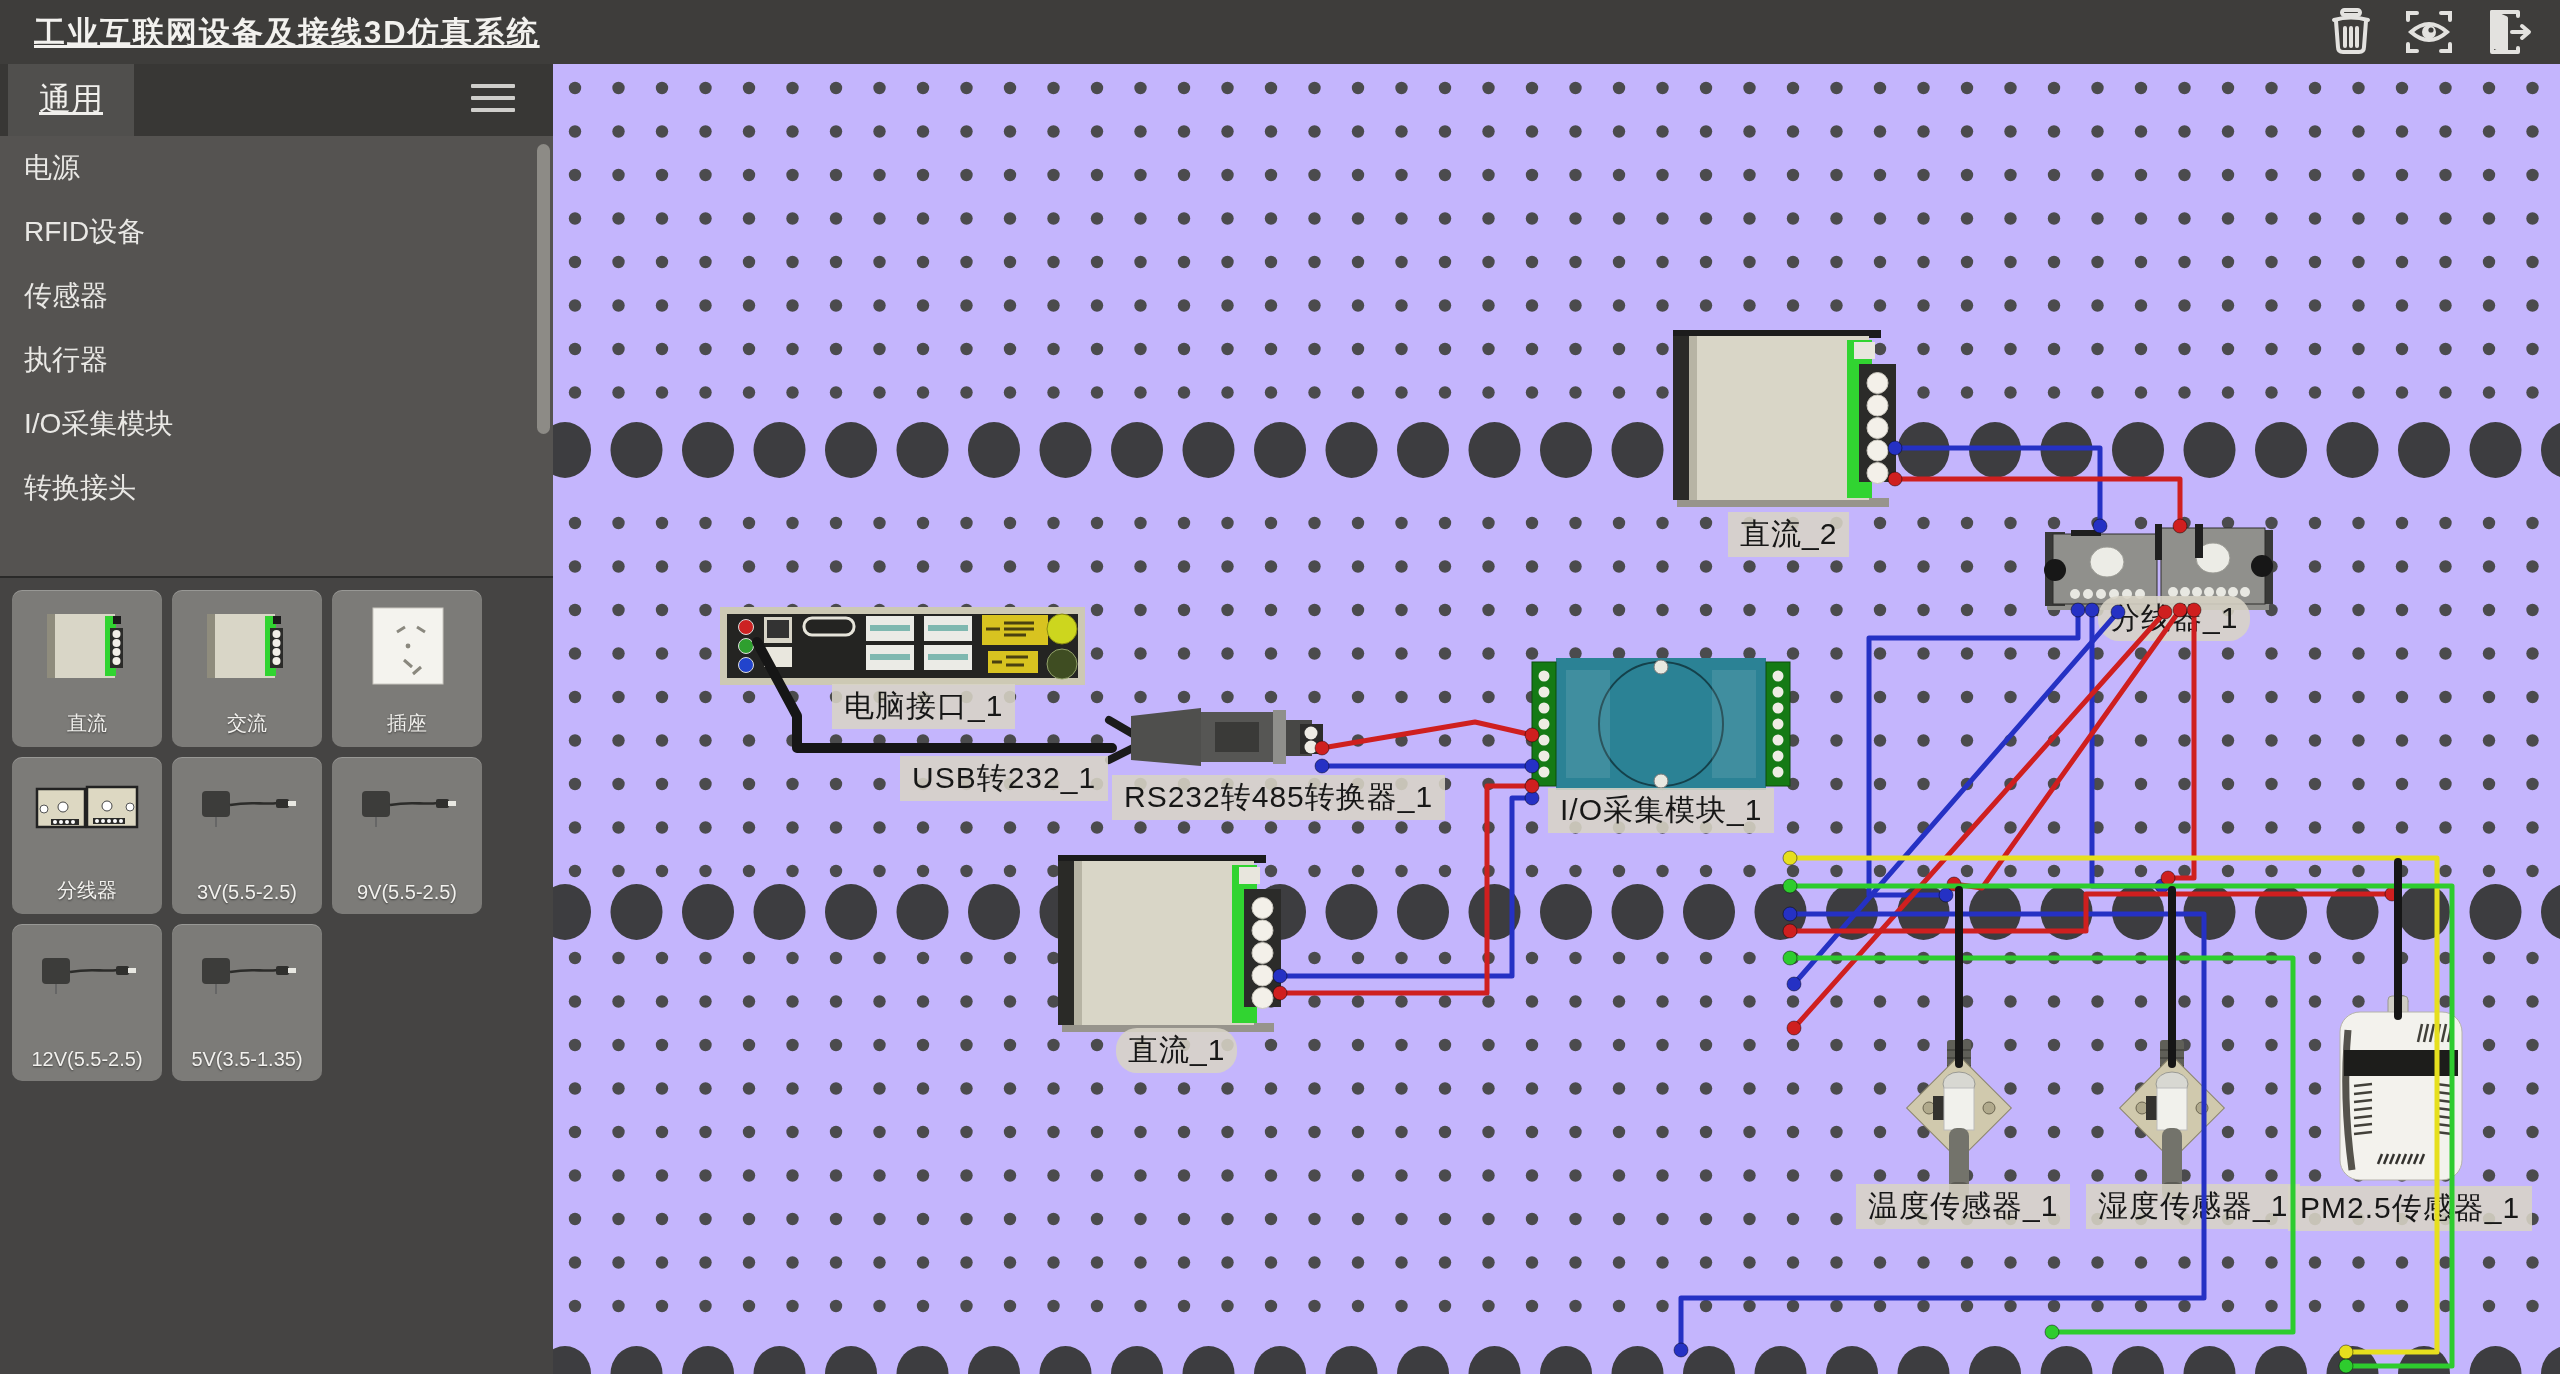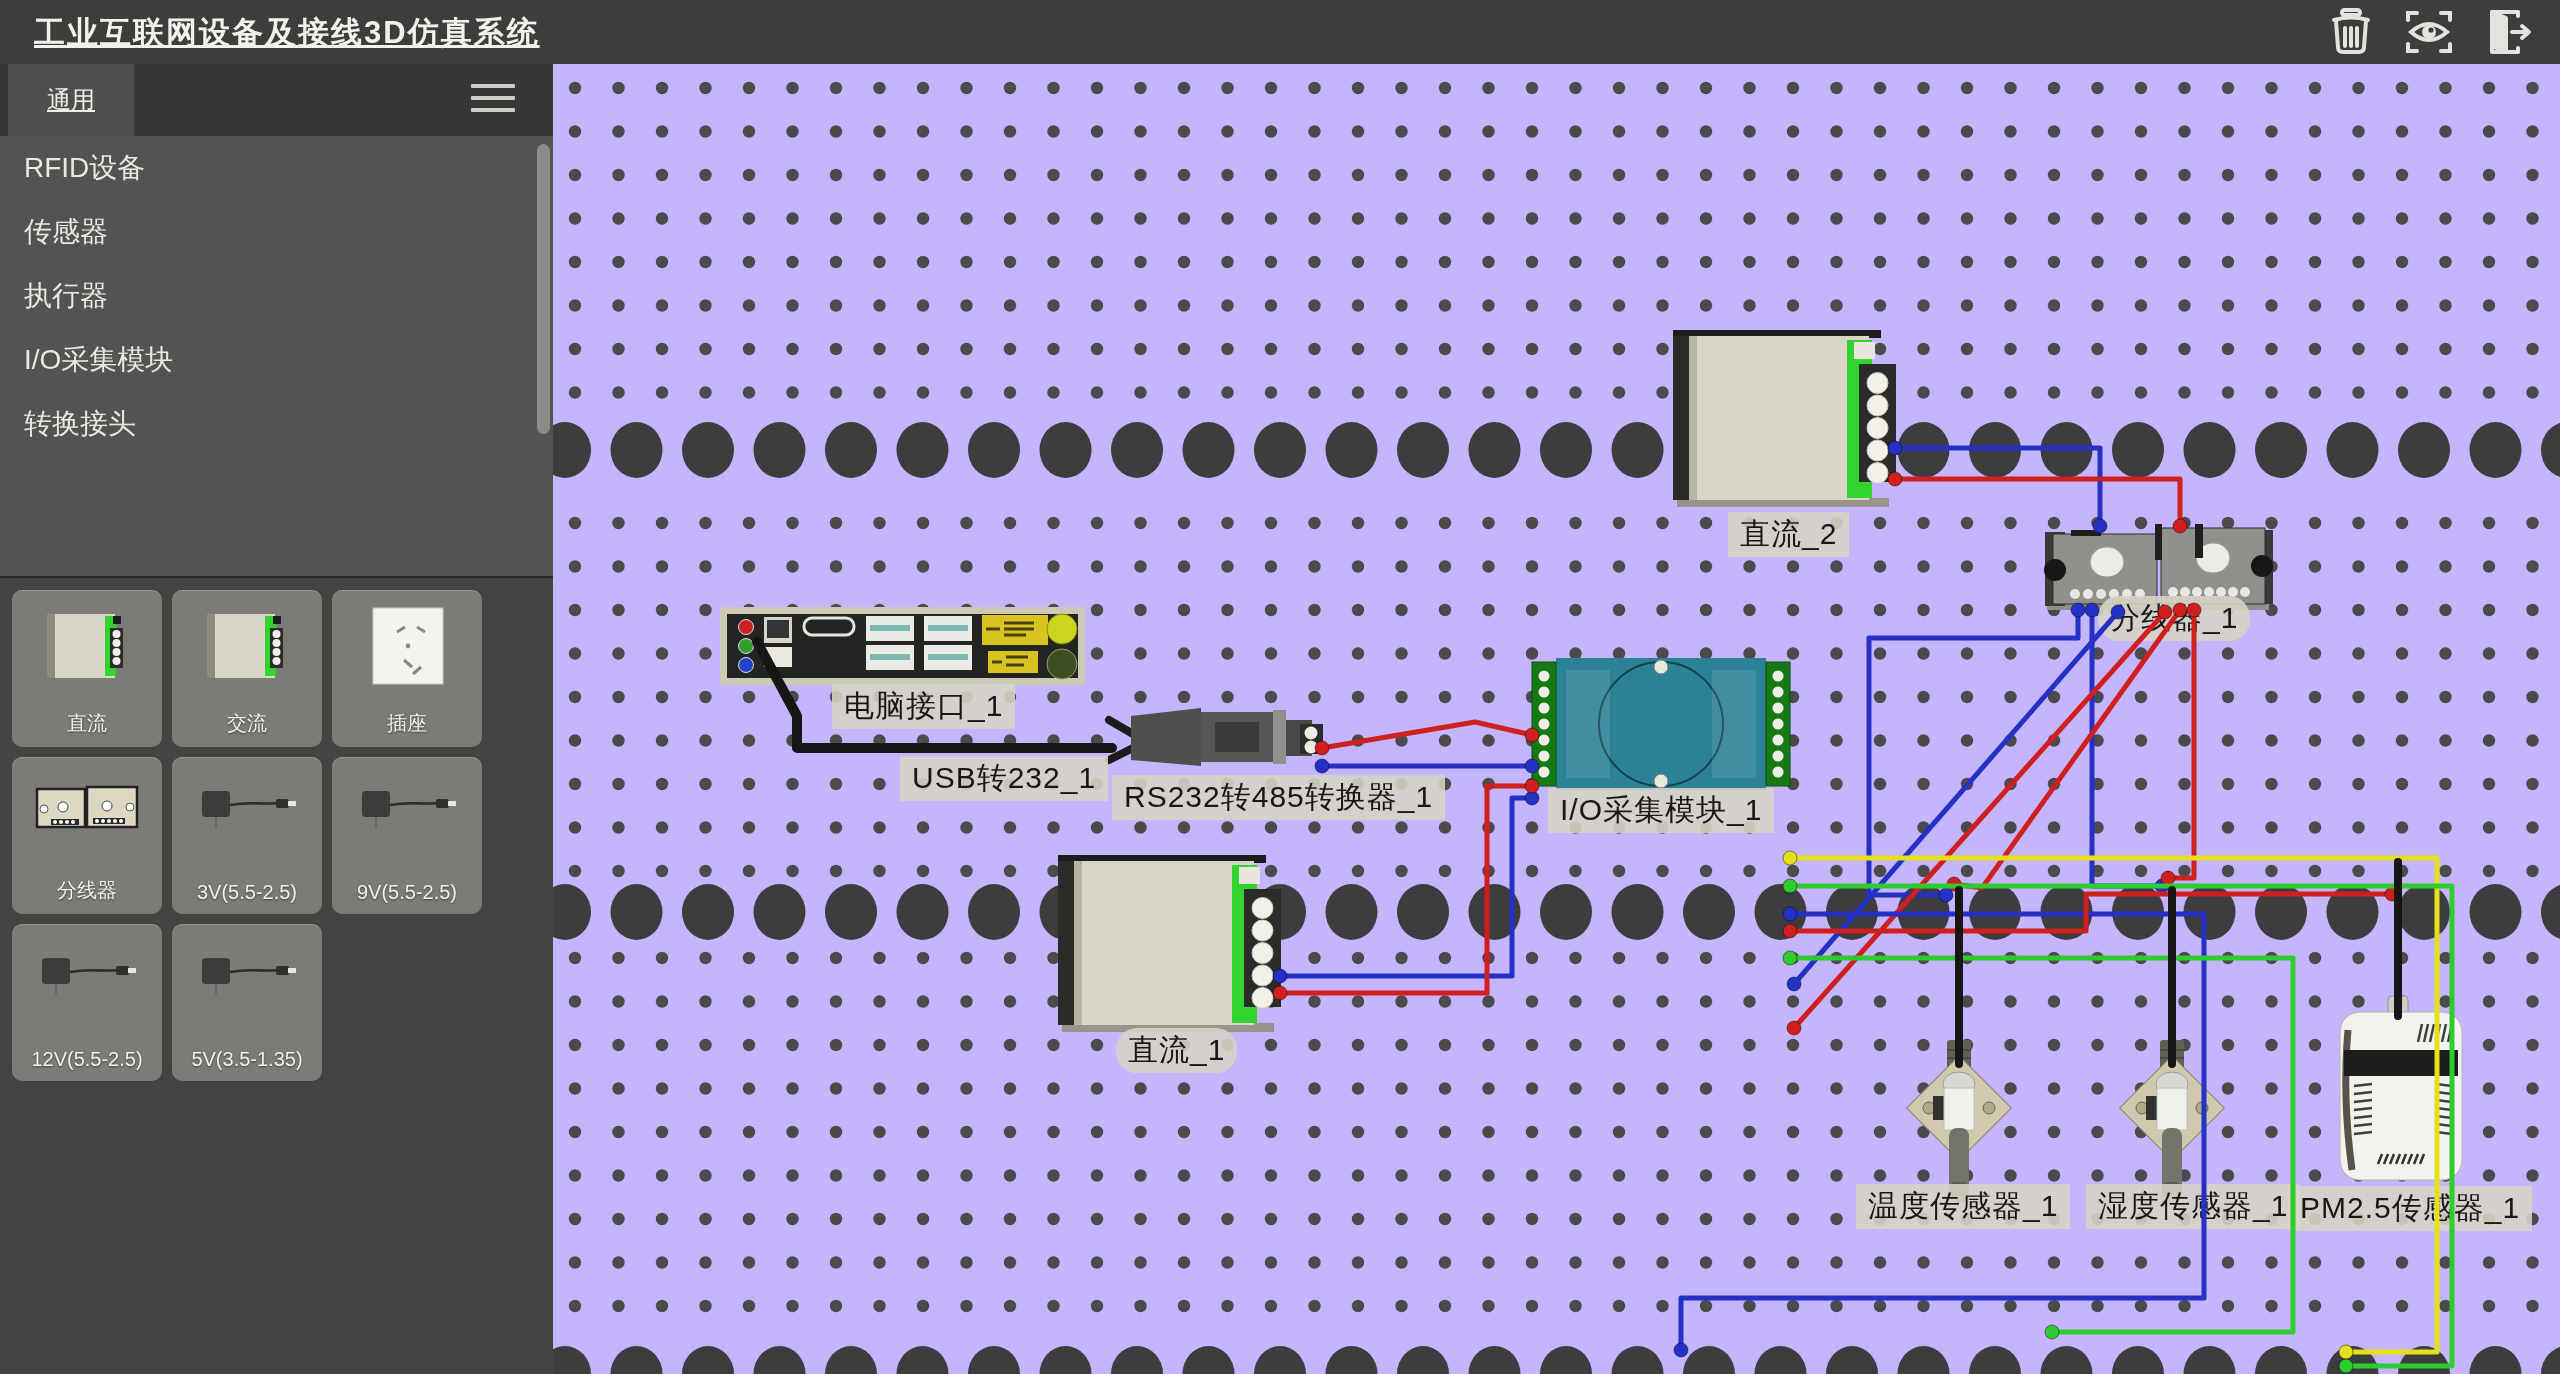--- a/index.html
+++ b/index.html
@@ -8,21 +8,21 @@
   
   #topbar{position:absolute;left:0;top:0;width:2560px;height:64px;background:#3e3d3b;z-index:5;}
   #app-title{position:absolute;left:34px;top:12px;font-size:31px;font-weight:bold;color:#f2f1ee;
              letter-spacing:2px;text-decoration:underline;white-space:nowrap;}
   .tb-icons{position:absolute;right:28px;top:8px;display:flex;gap:28px;}
   .tb-icon{width:50px;height:48px;cursor:pointer;}
   
   #sidebar{position:absolute;left:0;top:64px;width:553px;height:1310px;background:#474645;z-index:4;}
   #tabstrip{position:absolute;left:0;top:0;width:553px;height:72px;background:#383735;}
   #tab-general{position:absolute;left:8px;top:0;width:126px;height:72px;background:#504f4d;
-               color:#f0efec;font-size:24px;display:flex;align-items:center;justify-content:center;
+               color:#f0efec;font-size:32px;display:flex;align-items:center;justify-content:center;
                text-decoration:underline;cursor:pointer;}
   #hamburger{position:absolute;right:38px;top:20px;width:44px;height:32px;cursor:pointer;}
   #hamburger div{height:4px;background:#cfcecb;margin-bottom:8px;border-radius:1px;}
   #menu{position:absolute;left:0;top:72px;width:553px;height:440px;background:#555351;}
   .menu-item{height:64px;line-height:64px;padding-left:24px;color:#e9e8e5;font-size:28px;cursor:pointer;}
   #menu-scrollbar{position:absolute;right:3px;top:8px;width:13px;height:290px;
                   background:#8d8b86;border-radius:7px;}
   #tiles{position:absolute;left:0;top:512px;width:553px;height:798px;background:#454443;
          border-top:2px solid #2a2a29;box-sizing:border-box;padding:12px 0 0 12px;}
   .tile{width:150px;height:157px;background:#7c7b78;border-radius:10px;margin:0 10px 10px 0;
@@ -82,20 +82,21 @@
   <div id="tabstrip">
     <div id="tab-general">通用</div>
     <div id="hamburger">
       <div></div>
         <div></div>
         <div></div>
     </div>
   </div>
   <div id="menu">
 
+    <div class="menu-item">电源</div>
       <div class="menu-item">RFID设备</div>
       <div class="menu-item">传感器</div>
       <div class="menu-item">执行器</div>
       <div class="menu-item">I/O采集模块</div>
       <div class="menu-item">转换接头</div>
       <div id="menu-scrollbar"></div>
   </div>
   <div id="tiles">
 
   <div class="tile">

